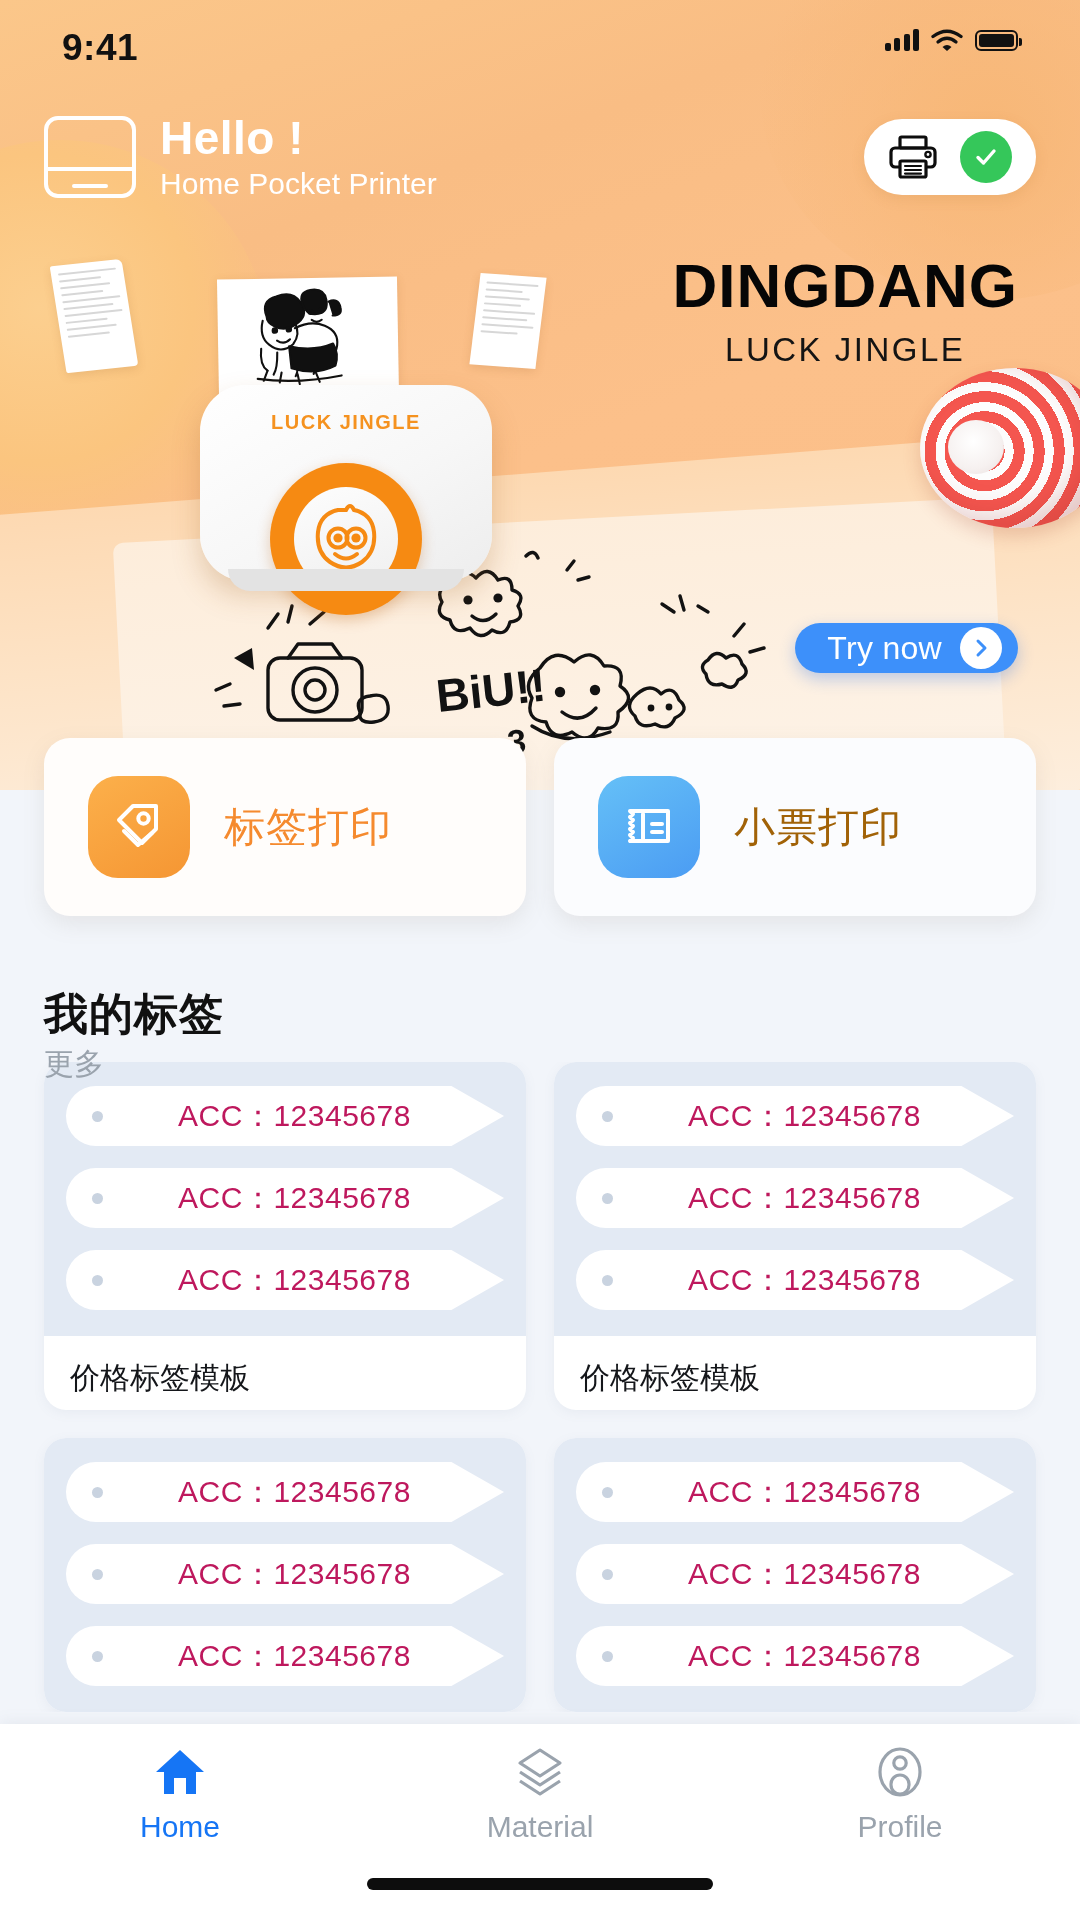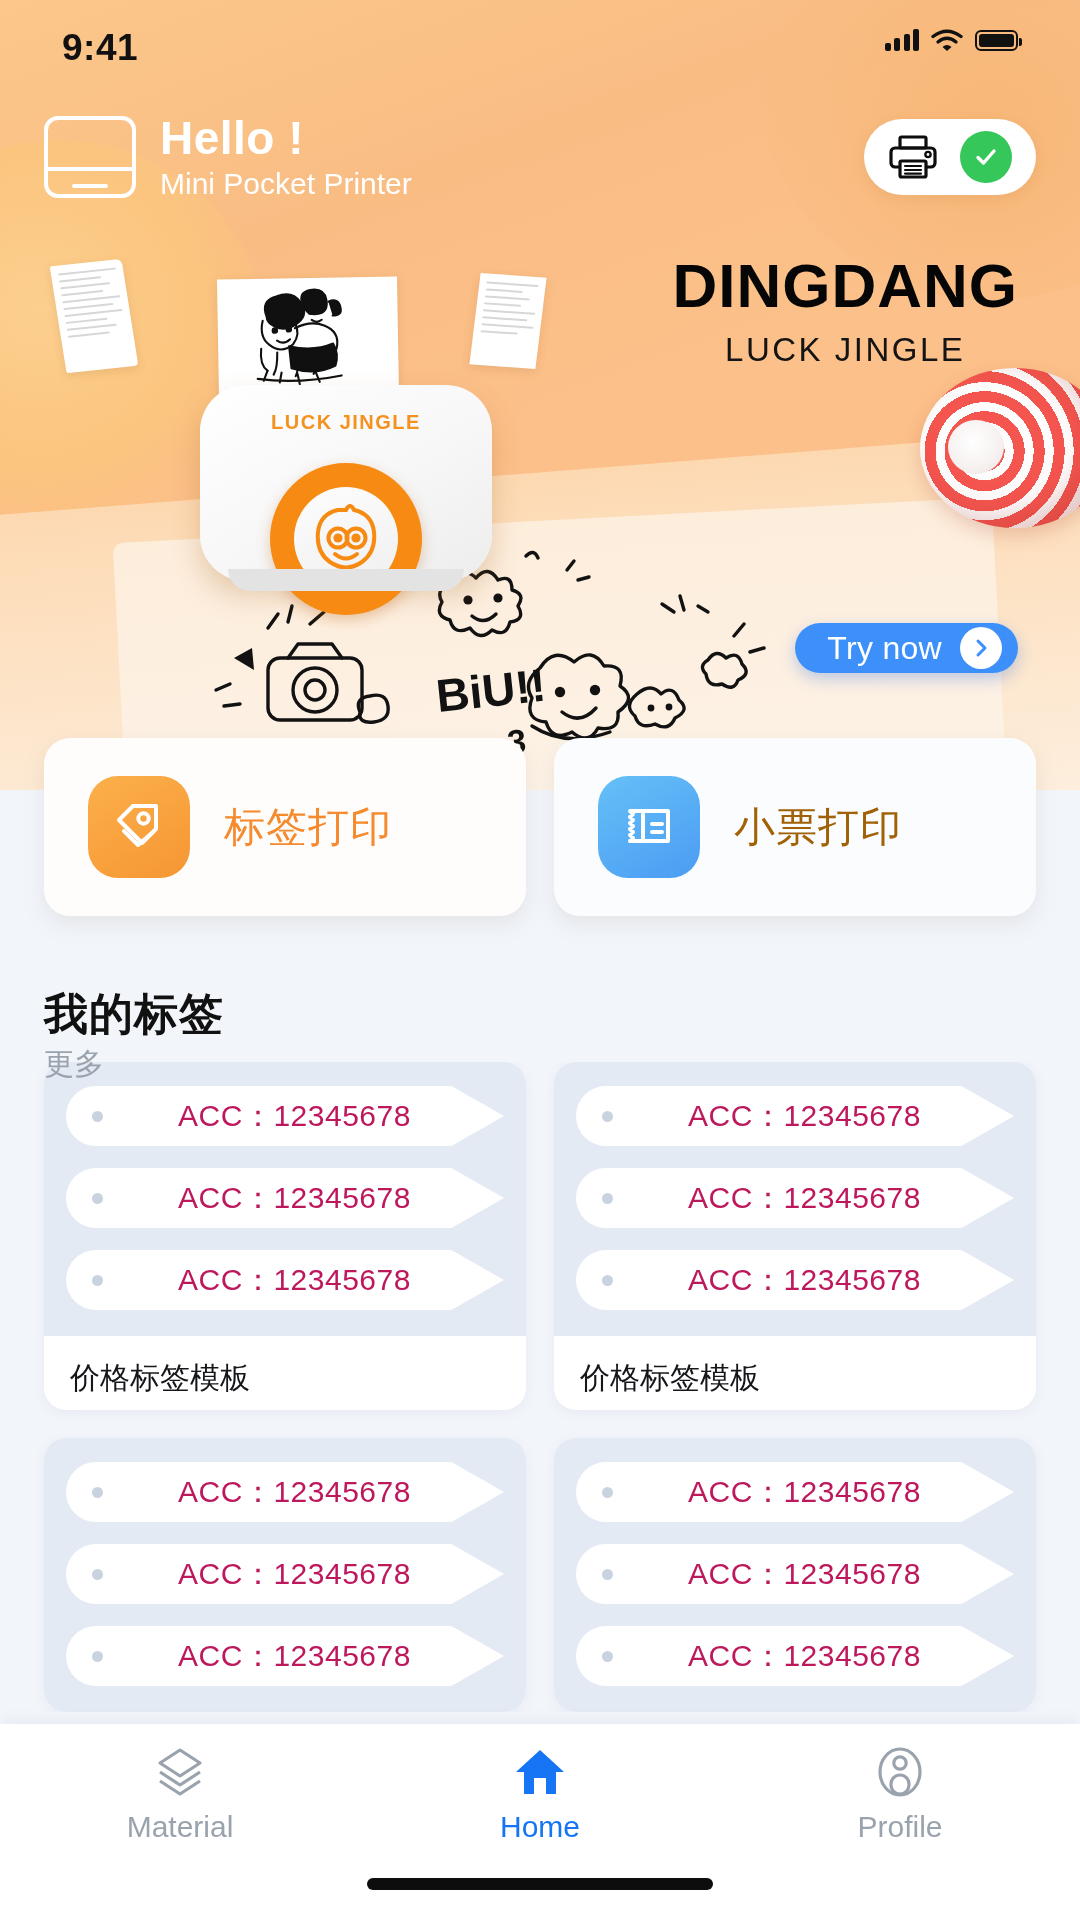--- a/index.html
+++ b/index.html
@@ -367,21 +367,21 @@
     <span class="batt">
         <span></span>
       </span>
   </div>
 </div>
 
 <div id="appheader">
   <div class="logo-mark"></div>
   <div class="greet">
     <div class="hi">Hello !</div>
-    <div class="sub">Mini Pocket Printer</div>
+    <div class="sub">Home Pocket Printer</div>
   </div>
   <div id="printer-status">
     <svg class="p-ico" viewBox="0 0 50 44">
       <rect x="12" y="2" width="26" height="11" rx="1.5" fill="none" stroke="#0d0d0d" stroke-width="3.2"></rect>
       <rect x="3" y="13" width="44" height="19" rx="4" fill="none" stroke="#0d0d0d" stroke-width="3.2"></rect>
       <circle cx="40" cy="19.5" r="2.6" fill="none" stroke="#0d0d0d" stroke-width="2.4"></circle>
       <rect x="12" y="26" width="26" height="16" rx="1.5" fill="#fff" stroke="#0d0d0d" stroke-width="3.2"></rect>
       <path d="M17 31 H33 M17 35 H33 M17 38.6 H33" stroke="#0d0d0d" stroke-width="2.1" stroke-linecap="round"></path>
     </svg>
     <span class="chk">
@@ -495,34 +495,34 @@
       <div class="ribbon">
         <span class="dot"></span>
         <span class="txt">ACC：12345678</span>
       </div>
     </div>
   </div>
 
 </div>
 
 <div id="tabbar">
+  <div class="tab active">
+    <svg width="56" height="52" viewBox="0 0 56 52">
+      <path d="M28 4 L52 26 H44 V48 H34 V32 H22 V48 H12 V26 H4 Z" fill="#1575f5"></path>
+    </svg>
+    <span class="tl">Home</span>
+  </div>
   <div class="tab">
     <svg width="56" height="52" viewBox="0 0 56 52">
       <path d="M28 4 L48 17 L28 30 L8 17 Z" fill="none" stroke="#9aa3ad" stroke-width="3.2" stroke-linejoin="round"></path>
       <path d="M8 26 L28 39 L48 26" fill="none" stroke="#9aa3ad" stroke-width="3.2" stroke-linejoin="round"></path>
       <path d="M8 35 L28 48 L48 35" fill="none" stroke="#9aa3ad" stroke-width="3.2" stroke-linejoin="round"></path>
     </svg>
     <span class="tl">Material</span>
   </div>
-  <div class="tab active">
-    <svg width="56" height="52" viewBox="0 0 56 52">
-      <path d="M28 4 L52 26 H44 V48 H34 V32 H22 V48 H12 V26 H4 Z" fill="#1575f5"></path>
-    </svg>
-    <span class="tl">Home</span>
-  </div>
   <div class="tab">
     <svg width="56" height="52" viewBox="0 0 56 52">
       <ellipse cx="28" cy="26" rx="20" ry="23" fill="none" stroke="#9aa3ad" stroke-width="3.2"></ellipse>
       <circle cx="28" cy="17" r="6.2" fill="none" stroke="#9aa3ad" stroke-width="3.2"></circle>
       <rect x="19" y="29" width="18" height="19" rx="9" fill="none" stroke="#9aa3ad" stroke-width="3.2"></rect>
     </svg>
     <span class="tl">Profile</span>
   </div>
 </div>
 <div id="homebar"></div>

